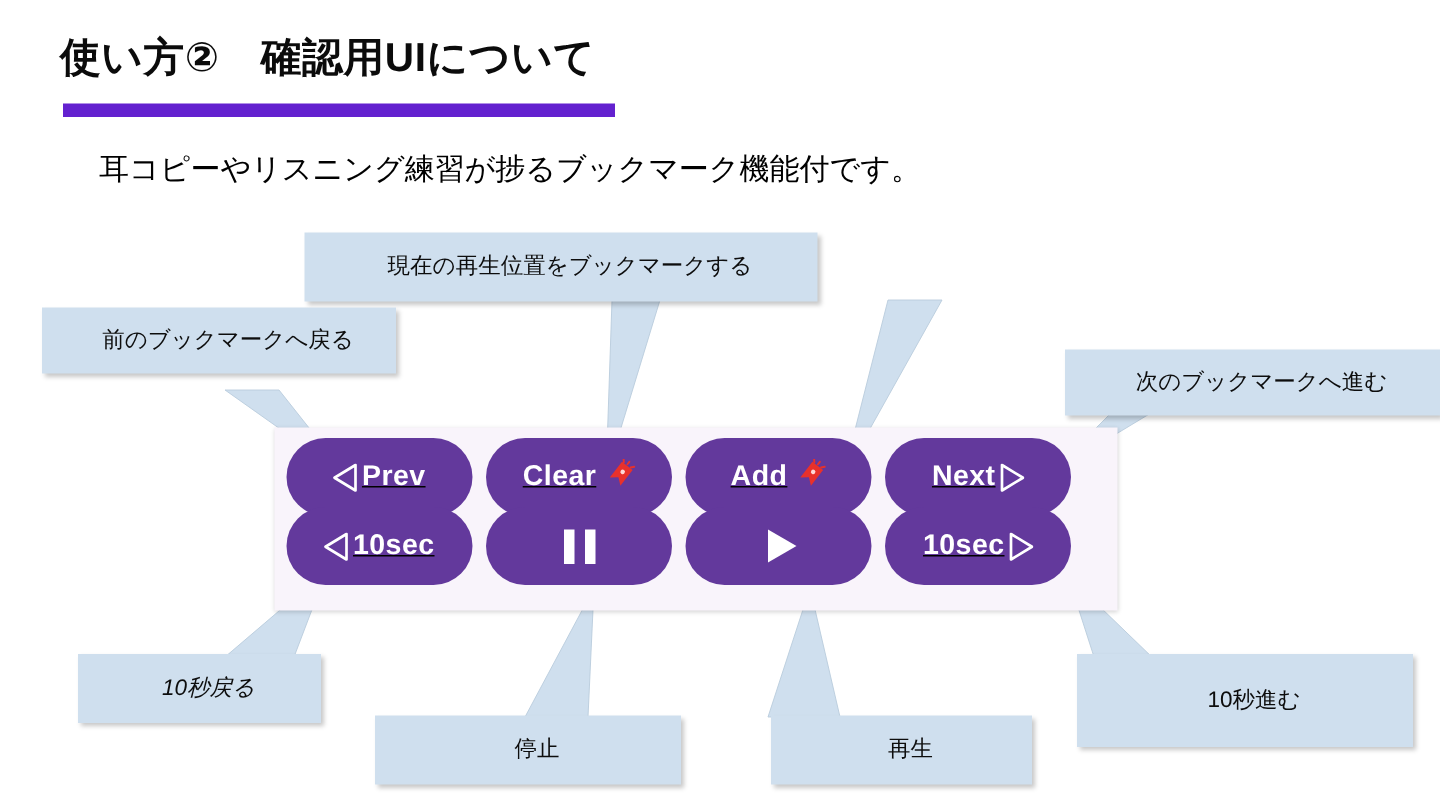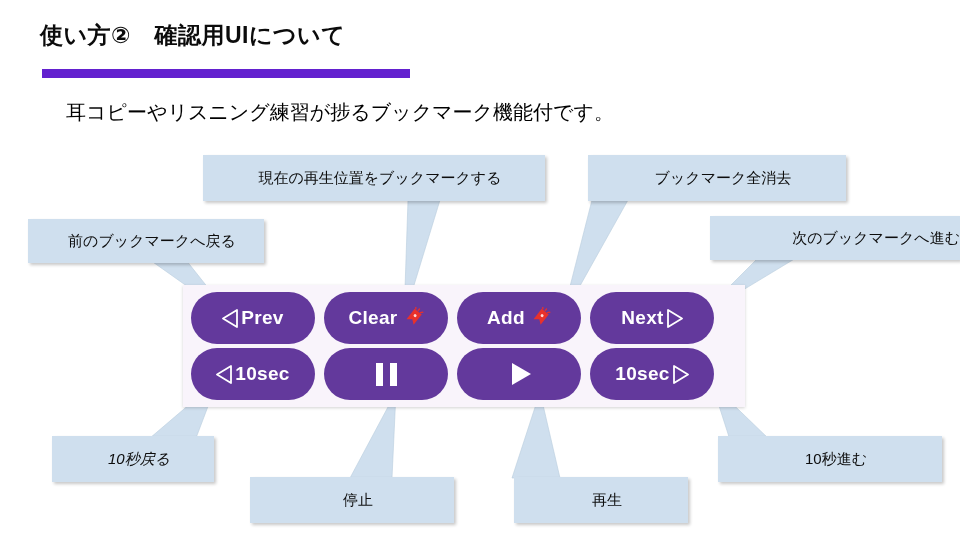--- a/index.html
+++ b/index.html
@@ -19,21 +19,21 @@
     width: 960px;
     height: 540px;
     background: #ffffff;
   }
 
   
   .title {
     position: absolute;
     left: 40px;
     top: 20px;
-    font-size: 23px;
+    font-size: 27px;
     font-weight: bold;
     color: #0b0b0b;
     letter-spacing: 0.5px;
     white-space: nowrap;
   }
   .title-rule {
     position: absolute;
     left: 42px;
     top: 69px;
     width: 368px;
@@ -57,23 +57,24 @@
     width: 562px;
     height: 122px;
     background: #f9f4fb;
     box-shadow: 0 1px 3px rgba(0,0,0,0.18);
   }
   .btn-row {
     position: absolute;
     display: flex;
     gap: 9px;
     left: 8px;
+    text-decoration: underline;
   }
   .btn-row.row1 { top: 7px; }
-  .btn-row.row2 { top: 63px; }
+  .btn-row.row2 { top: 53px; }
 
   .pbtn {
     width: 124px;
     height: 52px;
     border-radius: 26px;
     background: #63399c;
     color: #ffffff;
     display: flex;
     align-items: center;
     justify-content: center;
@@ -166,45 +167,42 @@
       <polygon points="512,478 560,478 540,392"></polygon>
 
       <polygon points="730,440 770,440 712,384"></polygon>
     </g>
   </svg>
 
   <div class="callout" style="left:203px; top:155px; width:330px; height:46px;">
     <span>現在の再生位置をブックマークする</span>
   </div>
 
-  <div class="callout" style="left:588px; top:155px; width:246px; height:46px;">
-    <span>ブックマーク全消去</span>
-  </div>
-
-  <div class="callout" style="left:28px; top:219px; width:224px; height:44px;">
+
+  <div class="callout" style="left:28px; top:205px; width:224px; height:44px;">
     <span>前のブックマークへ戻る</span>
   </div>
 
-  <div class="callout" style="left:710px; top:216px; width:238px; height:44px;justify-content:flex-end;">
+  <div class="callout" style="left:710px; top:233px; width:238px; height:44px;">
     <span>次のブックマークへ進む</span>
   </div>
 
   <div class="callout" style="left:52px; top:436px; width:150px; height:46px;font-style:italic;">
     <span>10秒戻る</span>
   </div>
 
   <div class="callout" style="left:250px; top:477px; width:192px; height:46px;">
     <span>停止</span>
   </div>
 
   <div class="callout" style="left:514px; top:477px; width:162px; height:46px;">
     <span>再生</span>
   </div>
 
-  <div class="callout" style="left:718px; top:436px; width:212px; height:46px;">
+  <div class="callout" style="left:718px; top:436px; width:212px; height:62px;">
     <span>10秒進む</span>
   </div>
 
   <div class="player-panel">
 
     <div class="btn-row row1">
 
       <div class="pbtn">
         <span class="btn-inner">
           <span>

